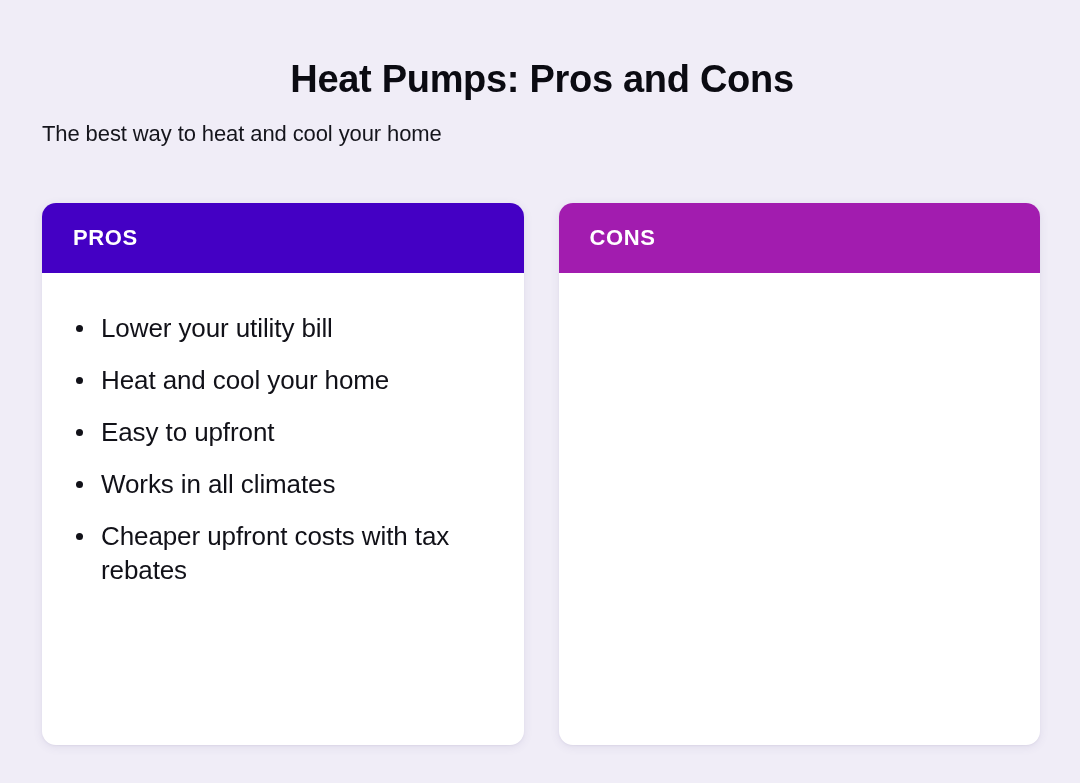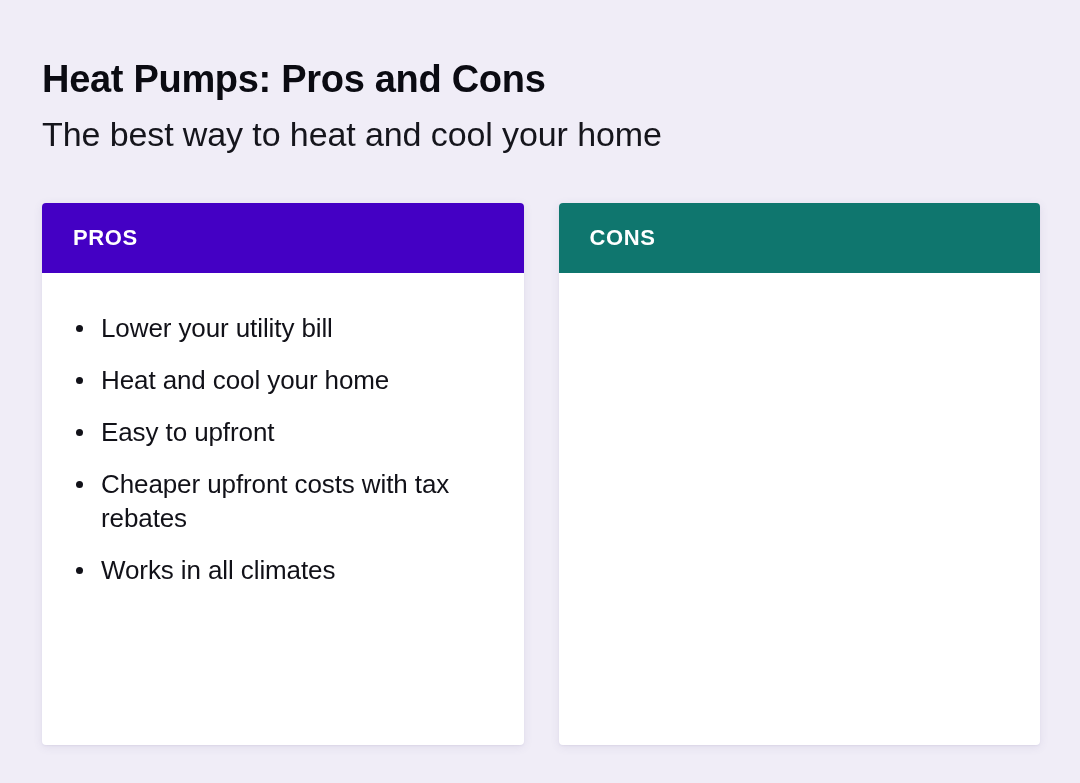--- a/index.html
+++ b/index.html
@@ -31,24 +31,25 @@
     top: 56px;
     width: 1000px;
   }
 
   .page-title {
     font-size: 38px;
     font-weight: bold;
     line-height: 46px;
     color: #0b0b12;
     letter-spacing: -0.3px;
+    text-align: center;
   }
 
   .page-subtitle {
-    font-size: 34px;
+    font-size: 22px;
     font-weight: normal;
     line-height: 40px;
     color: #15151c;
     margin-top: 12px;
     letter-spacing: -0.1px;
   }
 
   
   .cards {
     position: absolute;
@@ -56,21 +57,21 @@
     top: 203px;
     width: 998px;
     height: 542px;
     display: flex;
     gap: 35px;
   }
 
   .card {
     flex: 1 1 0;
     background: #ffffff;
-    border-radius: 4px;
+    border-radius: 14px;
     box-shadow: 0 2px 10px rgba(80, 70, 130, 0.10),
                 0 1px 2px rgba(80, 70, 130, 0.06);
     display: flex;
     flex-direction: column;
     overflow: hidden;
   }
 
   .card-header {
     height: 70px;
     flex: 0 0 70px;
@@ -80,21 +81,21 @@
   }
 
   .card-header-title {
     font-size: 22px;
     font-weight: bold;
     color: #ffffff;
     letter-spacing: 0.6px;
   }
 
   .card--pros .card-header { background: #4400c4; }
-  .card--cons .card-header { background: #0f766e; }
+  .card--cons .card-header { background: #a21caf; }
 
   .card-body {
     flex: 1 1 auto;
     padding: 38px 30px 30px 30px;
   }
 
   .bullet-list {
     list-style: none;
   }
 
@@ -135,22 +136,22 @@
 
     <section class="card card--pros">
       <div class="card-header">
         <span class="card-header-title">PROS</span>
       </div>
       <div class="card-body">
         <ul class="bullet-list">
           <li class="bullet-item">Lower your utility bill</li>
           <li class="bullet-item">Heat and cool your home</li>
           <li class="bullet-item">Easy to upfront</li>
+          <li class="bullet-item">Works in all climates</li>
           <li class="bullet-item">Cheaper upfront costs with tax rebates</li>
-          <li class="bullet-item">Works in all climates</li>
         </ul>
       </div>
     </section>
 
     <section class="card card--cons">
       <div class="card-header">
         <span class="card-header-title">CONS</span>
       </div>
     </section>
 

